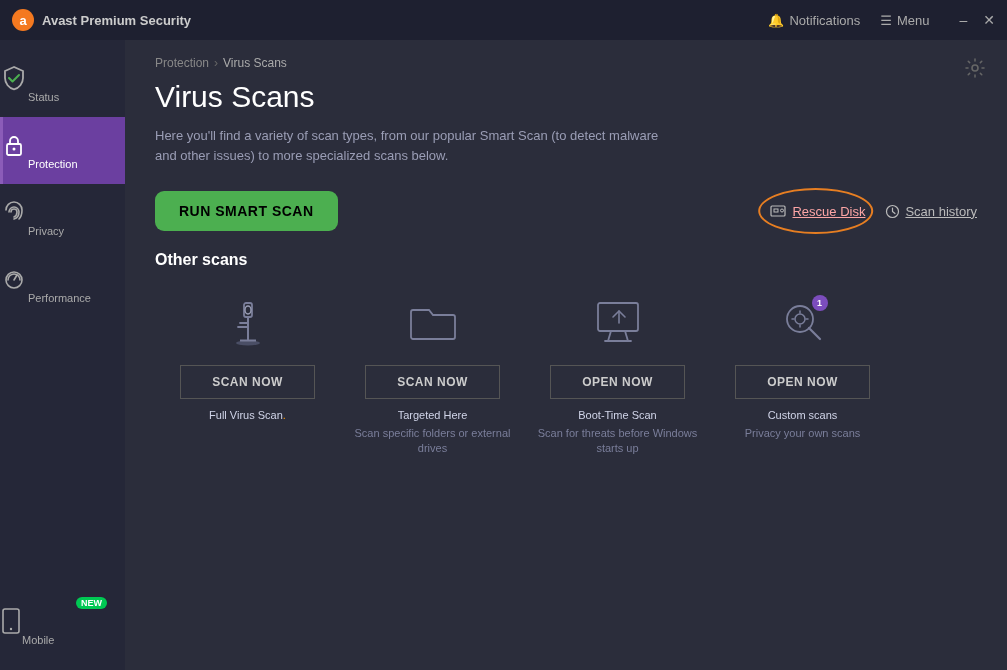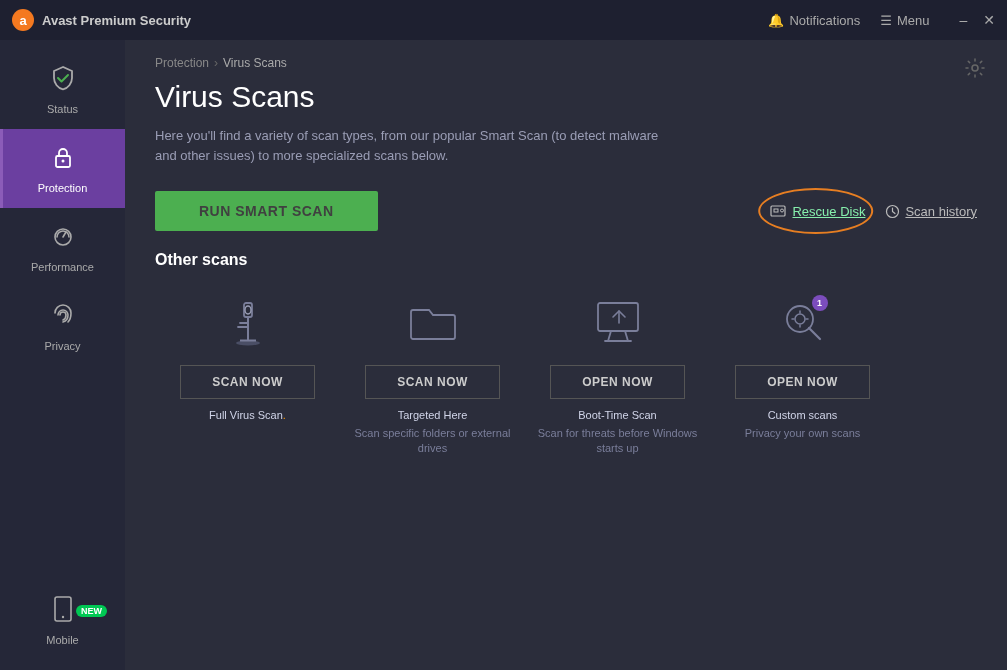--- a/index.html
+++ b/index.html
@@ -76,23 +76,23 @@
       background: #252738;
       display: flex;
       flex-direction: column;
       align-items: center;
       padding-top: 10px;
       flex-shrink: 0;
     }
     .sidebar-item {
       width: 100%;
       display: flex;
-      flex-direction: column;
-      align-items: center;
-      padding: 14px 8px;
+      flex-direction: row;
+      align-items: flex-end;
+      padding: 14px 0;
       cursor: pointer;
       position: relative;
     }
     .sidebar-item.active {
       background: #6b3fa0;
     }
     .sidebar-item.active::before {
       content: '';
       position: absolute;
       left: 0;
@@ -119,21 +119,21 @@
       padding-bottom: 10px;
     }
     .new-badge {
       background: #00c853;
       color: #fff;
       font-size: 9px;
       font-weight: bold;
       padding: 1px 5px;
       border-radius: 8px;
       position: absolute;
-      top: 24px;
+      top: 4px;
       right: 18px;
     }
 
     
     .content {
       flex: 1;
       background: #2b2d3b;
       padding: 0;
       overflow-y: auto;
       position: relative;
@@ -191,29 +191,29 @@
 
     
     .action-row {
       padding: 16px 30px 10px 30px;
       display: flex;
       align-items: center;
       justify-content: space-between;
     }
     .btn-smart-scan {
       background: #4caf50;
-      color: #404040;
+      color: #000000;
       border: none;
-      padding: 12px 44px;
+      padding: 12px 24px;
       font-size: 14px;
       font-weight: 700;
       letter-spacing: 0.5px;
       cursor: pointer;
       text-transform: uppercase;
-      border-radius: 2px;
+      border-radius: 9px;
     }
 
     .action-right {
       display: flex;
       align-items: center;
       gap: 20px;
     }
 
     
     .rescue-disk-wrapper {
@@ -230,21 +230,21 @@
       height: 46px;
       top: 50%;
       left: 50%;
       transform: translate(-52%, -50%);
       pointer-events: none;
     }
     .rescue-disk-btn {
       display: flex;
       align-items: center;
       gap: 6px;
-      color: #86efac;
+      color: #fca5a5;
       font-size: 13px;
       cursor: pointer;
       text-decoration: underline;
       background: none;
       border: none;
     }
     .scan-history-btn {
       display: flex;
       align-items: center;
       gap: 5px;
@@ -383,37 +383,37 @@
           <path d="M10 13V10a4 4 0 018 0v3" stroke="white" stroke-width="1.8" fill="none" stroke-linecap="round"></path>
           <circle cx="14" cy="18" r="1.5" fill="white"></circle>
         </svg>
       </span>
       <span class="sidebar-label">Protection</span>
     </div>
 
     <div class="sidebar-item">
       <span class="sidebar-icon">
         <svg width="28" height="28" viewBox="0 0 28 28" fill="none" xmlns="http://www.w3.org/2000/svg">
+          <path d="M9 14c0-2.76 2.24-5 5-5s5 2.24 5 5c0 3-1.5 6-5 7" stroke="#aaa" stroke-width="1.6" fill="none" stroke-linecap="round"></path>
+          <path d="M6 12c0-4.42 3.58-8 8-8s8 3.58 8 8c0 4-1 7-3 9" stroke="#aaa" stroke-width="1.6" fill="none" stroke-linecap="round"></path>
+          <path d="M11 14c0-1.66 1.34-3 3-3s3 1.34 3 3c0 2-.8 4-3 5" stroke="#aaa" stroke-width="1.6" fill="none" stroke-linecap="round"></path>
+        </svg>
+      </span>
+      <span class="sidebar-label">Privacy</span>
+    </div>
+
+    <div class="sidebar-item">
+      <span class="sidebar-icon">
+        <svg width="28" height="28" viewBox="0 0 28 28" fill="none" xmlns="http://www.w3.org/2000/svg">
           <circle cx="14" cy="15" r="8" stroke="#aaa" stroke-width="1.6" fill="none"></circle>
           <path d="M8 15a6 6 0 0112 0" stroke="#aaa" stroke-width="1.6" fill="none" stroke-linecap="round"></path>
           <line x1="14" y1="15" x2="17" y2="10" stroke="#aaa" stroke-width="1.6" stroke-linecap="round"></line>
         </svg>
       </span>
       <span class="sidebar-label">Performance</span>
-    </div>
-
-    <div class="sidebar-item">
-      <span class="sidebar-icon">
-        <svg width="28" height="28" viewBox="0 0 28 28" fill="none" xmlns="http://www.w3.org/2000/svg">
-          <path d="M9 14c0-2.76 2.24-5 5-5s5 2.24 5 5c0 3-1.5 6-5 7" stroke="#aaa" stroke-width="1.6" fill="none" stroke-linecap="round"></path>
-          <path d="M6 12c0-4.42 3.58-8 8-8s8 3.58 8 8c0 4-1 7-3 9" stroke="#aaa" stroke-width="1.6" fill="none" stroke-linecap="round"></path>
-          <path d="M11 14c0-1.66 1.34-3 3-3s3 1.34 3 3c0 2-.8 4-3 5" stroke="#aaa" stroke-width="1.6" fill="none" stroke-linecap="round"></path>
-        </svg>
-      </span>
-      <span class="sidebar-label">Privacy</span>
     </div>
 
     <div class="sidebar-spacer"></div>
 
     <div class="sidebar-bottom">
       <div class="sidebar-item" style="position:relative;">
         <span class="new-badge">NEW</span>
         <span class="sidebar-icon">
           <svg width="22" height="28" viewBox="0 0 22 28" fill="none" xmlns="http://www.w3.org/2000/svg">
             <rect x="3" y="2" width="16" height="24" rx="2" stroke="#aaa" stroke-width="1.6" fill="none"></rect>

